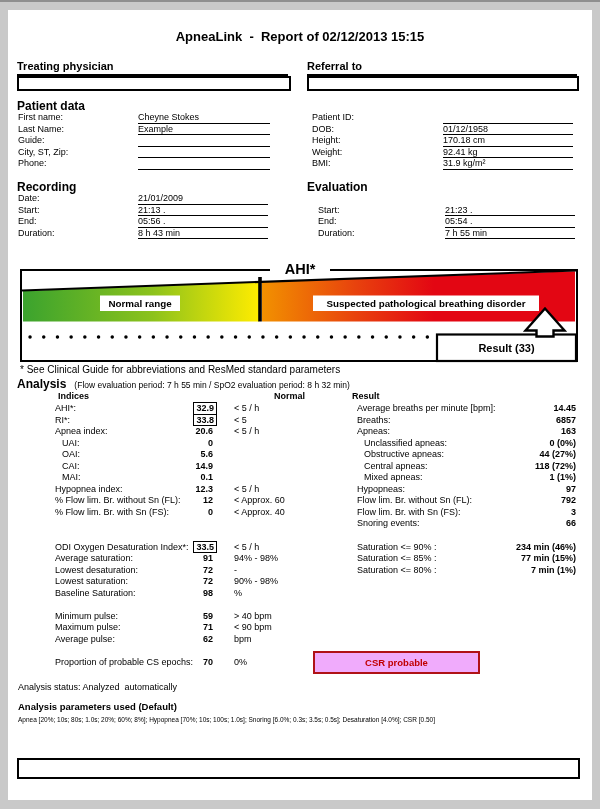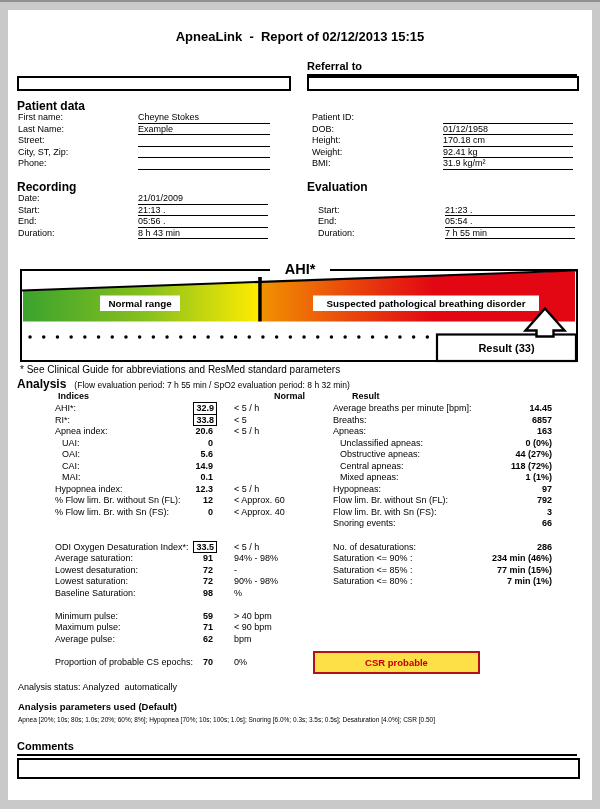--- a/index.html
+++ b/index.html
@@ -22,53 +22,54 @@
   
   .colhead{font-size:9px;font-weight:bold;padding-left:40px;}
   .arow{position:relative;height:11.55px;font-size:9px;}
   .alabel,.rlabel{position:absolute;left:0;top:0;white-space:nowrap;margin-left:37px;}
   .arow.indent .alabel,.arow.indent .rlabel{left:7px;}
   .aval{position:absolute;right:97px;top:0;font-weight:bold;white-space:nowrap;}
   .arow.boxed .aval{border:1px solid #000;padding:0 2px;right:93px;top:-1px;line-height:10.5px;}
   .anorm{position:absolute;left:216px;top:0;white-space:nowrap;}
   .rval{position:absolute;right:0;top:0;font-weight:bold;white-space:nowrap;}
   .csr-box{left:313px;top:651px;width:163px;height:19px;border:2px solid #b01217;color:#c00000;
-           font-weight:bold;font-size:9.5px;text-align:center;line-height:19px;background:#fde047;}
+           font-weight:bold;font-size:9.5px;text-align:center;line-height:19px;background:#f0abfc;}
   .status{left:18px;top:682px;font-size:9px;white-space:pre;}
   .params-head{left:18px;top:701px;font-size:9.5px;font-weight:bold;}
   .params-line{left:18px;top:716px;font-size:6.5px;white-space:nowrap;}
   .footnote{left:20px;top:364px;font-size:10px;}
   .subhead{font-size:8.5px;font-weight:normal;margin-left:8px;}
 </style>
 </head>
 <body>
 
 <div class="screen">
   <div class="topedge"></div>
   <div class="page"></div>
 
   <div class="abs title">ApneaLink  -  Report of 02/12/2013 15:15</div>
 
+  <div class="abs sec-underlined" style="left:17px;top:60px;width:271px;">Treating physician</div>
   <div class="abs inputbox" style="left:17px;top:76px;width:264px;height:11px;"></div>
 
   <div class="abs sec-underlined" style="left:307px;top:60px;width:270px;">Referral to</div>
   <div class="abs inputbox" style="left:307px;top:76px;width:262px;height:11px;"></div>
 
   <div class="abs sechead" style="left:17px;top:99px;">Patient data</div>
   <div class="abs pcol-left" style="left:18px;top:112px;width:252px;">
     <div class="frow">
         <span class="flabel">First name:</span>
         <span class="fval">Cheyne Stokes</span>
       </div>
       <div class="frow">
         <span class="flabel">Last Name:</span>
         <span class="fval">Example</span>
       </div>
       <div class="frow">
-        <span class="flabel">Street:</span>
+        <span class="flabel">Guide:</span>
         <span class="fval"></span>
       </div>
       <div class="frow">
         <span class="flabel">City, ST, Zip:</span>
         <span class="fval"></span>
       </div>
       <div class="frow">
         <span class="flabel">Phone:</span>
         <span class="fval"></span>
       </div>
@@ -283,21 +284,21 @@
         <span class="aval"></span>
         <span class="anorm"></span>
       </div>
       <div class="arow">
         <span class="alabel">Proportion of probable CS epochs:</span>
         <span class="aval">70</span>
         <span class="anorm">0%</span>
       </div>
   </div>
 
-  <div class="abs" style="left:296px;top:403px;width:256px;">
+  <div class="abs" style="left:320px;top:403px;width:256px;">
     <div class="arow">
         <span class="rlabel">Average breaths per minute [bpm]:</span>
         <span class="rval">14.45</span>
       </div>
       <div class="arow">
         <span class="rlabel">Breaths:</span>
         <span class="rval">6857</span>
       </div>
       <div class="arow">
         <span class="rlabel">Apneas:</span>
@@ -331,39 +332,34 @@
         <span class="rlabel">Flow lim. Br. with Sn (FS):</span>
         <span class="rval">3</span>
       </div>
       <div class="arow">
         <span class="rlabel">Snoring events:</span>
         <span class="rval">66</span>
       </div>
       <div class="arow blank">
         <span class="rlabel"></span>
         <span class="rval"></span>
-      </div>
-      <div class="arow">
-        <span class="rlabel">No. of desaturations:</span>
-        <span class="rval">286</span>
       </div>
       <div class="arow">
         <span class="rlabel">Saturation &lt;= 90% :</span>
         <span class="rval">234 min (46%)</span>
       </div>
       <div class="arow">
         <span class="rlabel">Saturation &lt;= 85% :</span>
         <span class="rval">77 min (15%)</span>
       </div>
       <div class="arow">
         <span class="rlabel">Saturation &lt;= 80% :</span>
         <span class="rval">7 min (1%)</span>
       </div>
   </div>
 
   <div class="abs csr-box">CSR probable</div>
   <div class="abs status">Analysis status: Analyzed  automatically</div>
   <div class="abs params-head">Analysis parameters used (Default)</div>
   <div class="abs params-line">Apnea [20%; 10s; 80s; 1.0s; 20%; 60%; 8%];  Hypopnea [70%; 10s; 100s; 1.0s];  Snoring [6.0%; 0.3s; 3.5s; 0.5s];  Desaturation [4.0%];  CSR [0.50]</div>
 
-  <div class="abs sec-underlined" style="left:17px;top:740px;width:560px;">Comments</div>
   <div class="abs inputbox" style="left:17px;top:758px;width:553px;height:17px;"></div>
 </div>
 
 </body></html>

